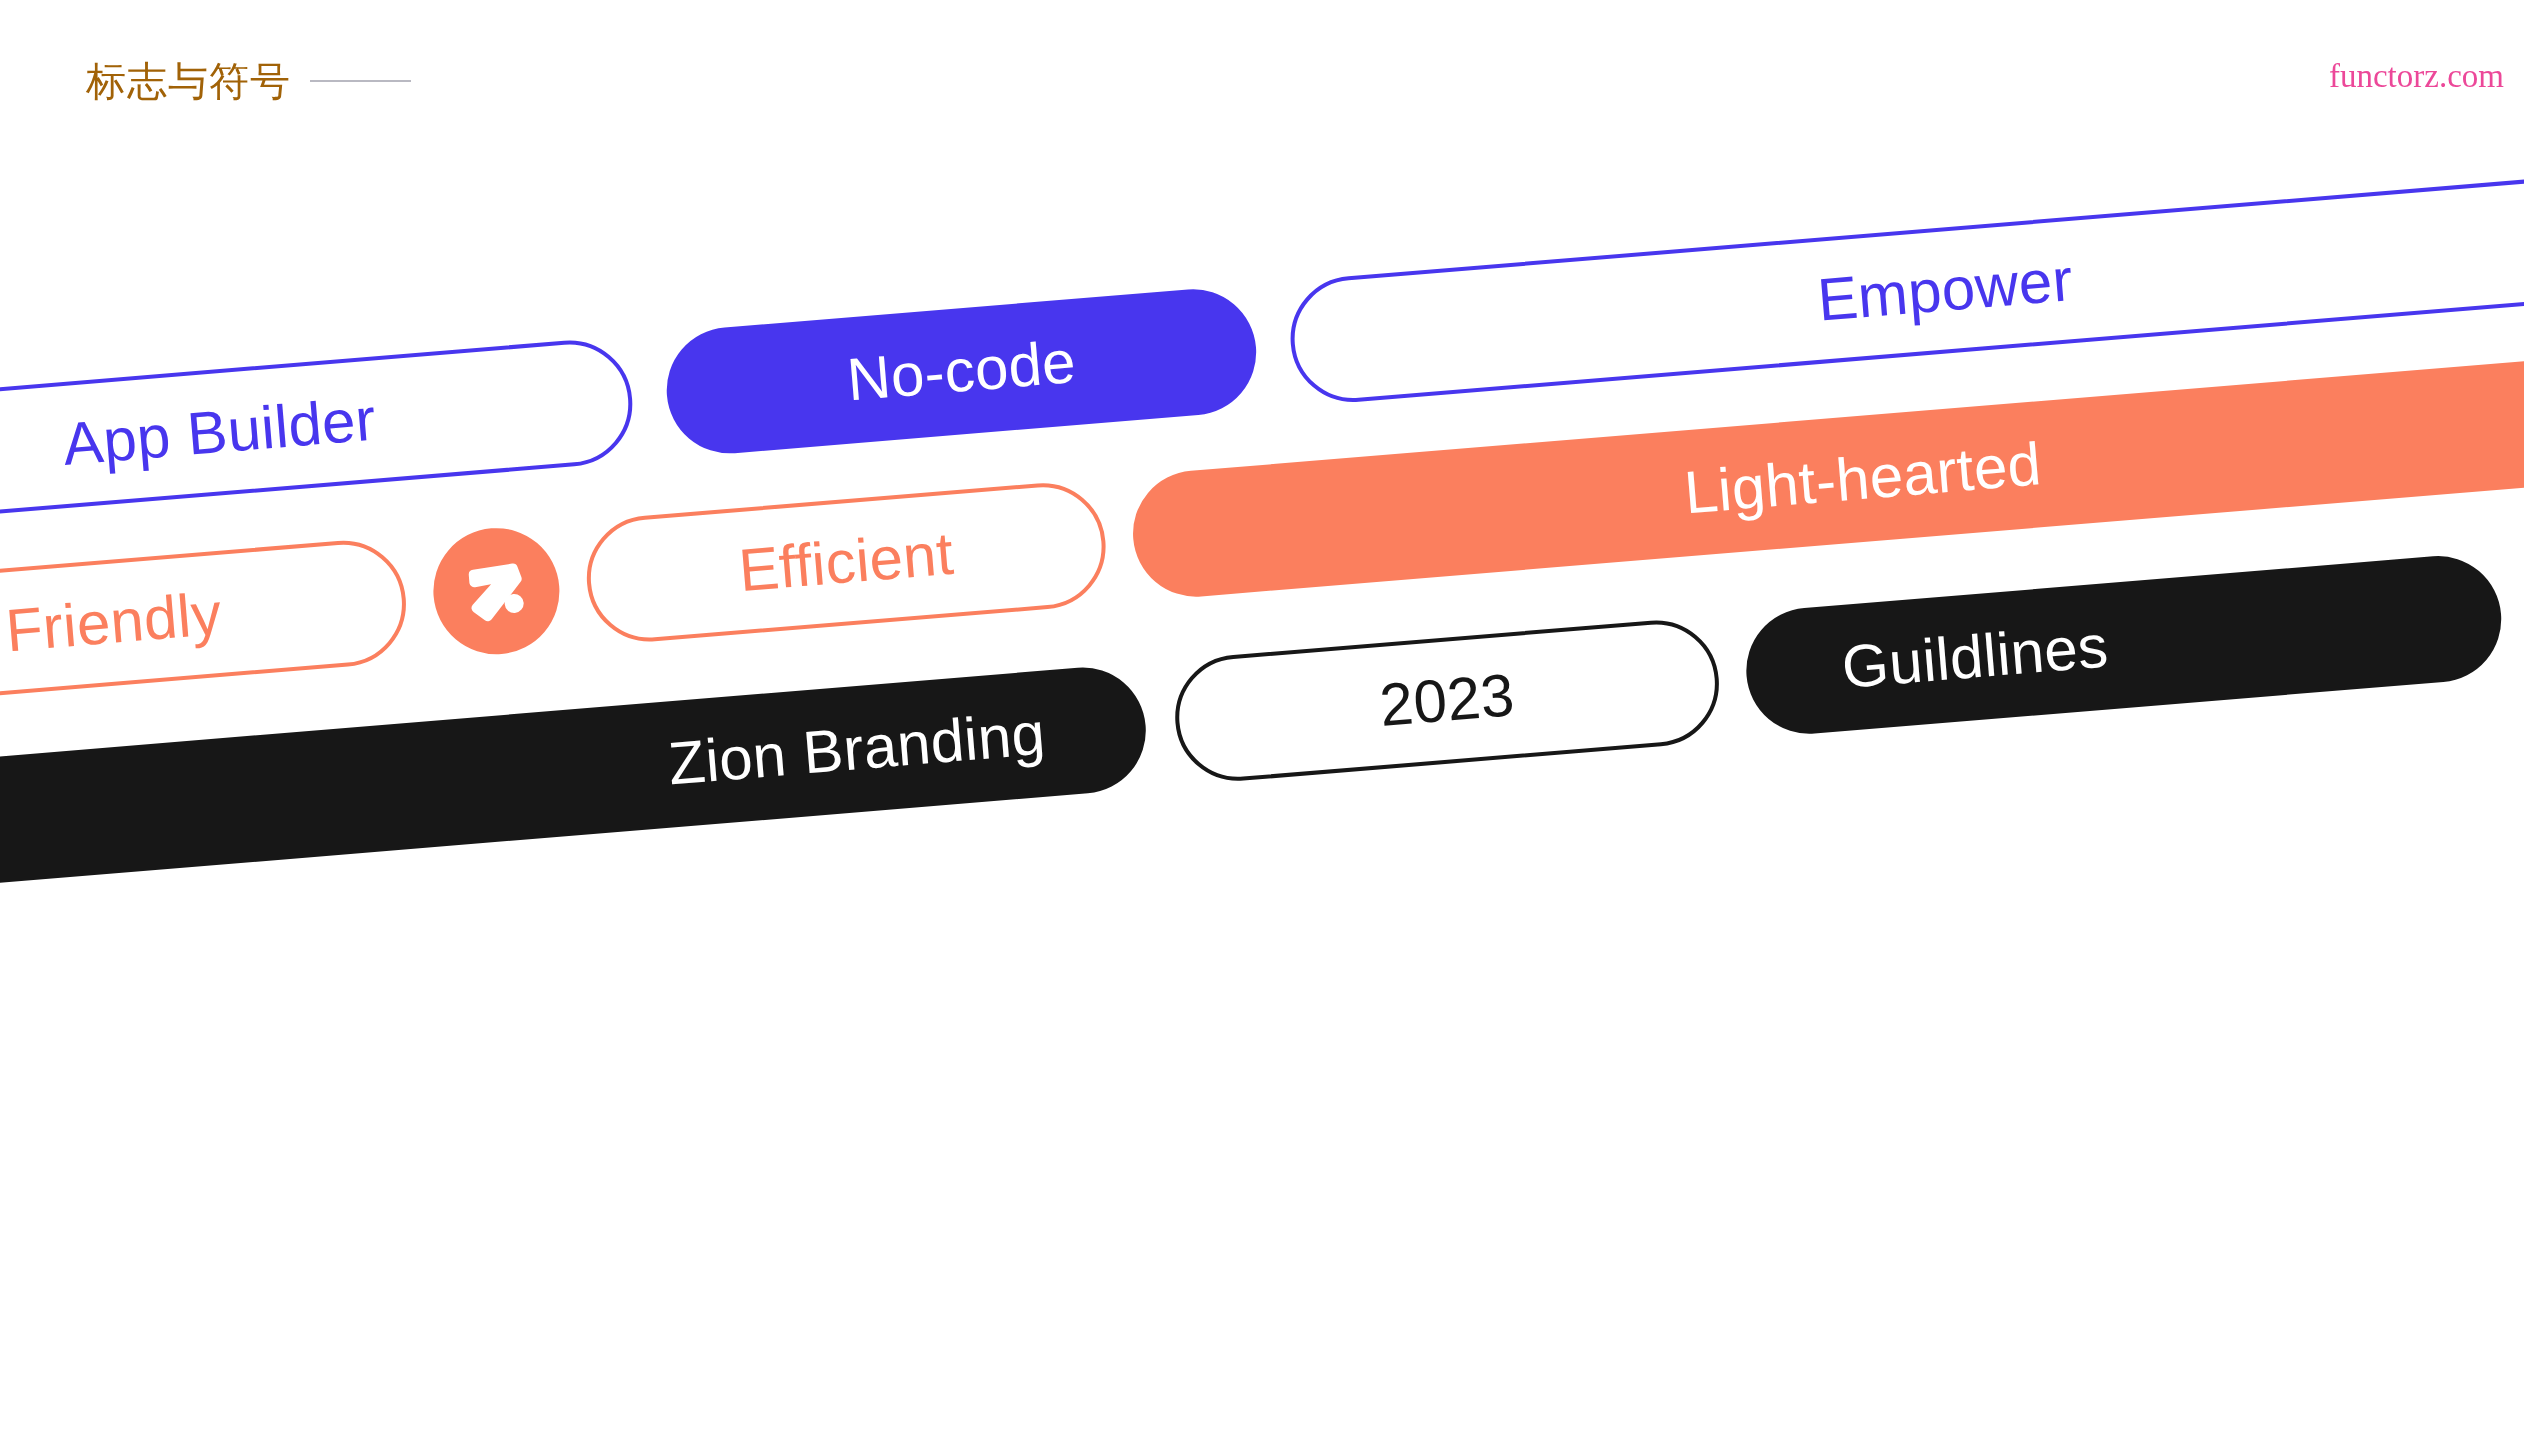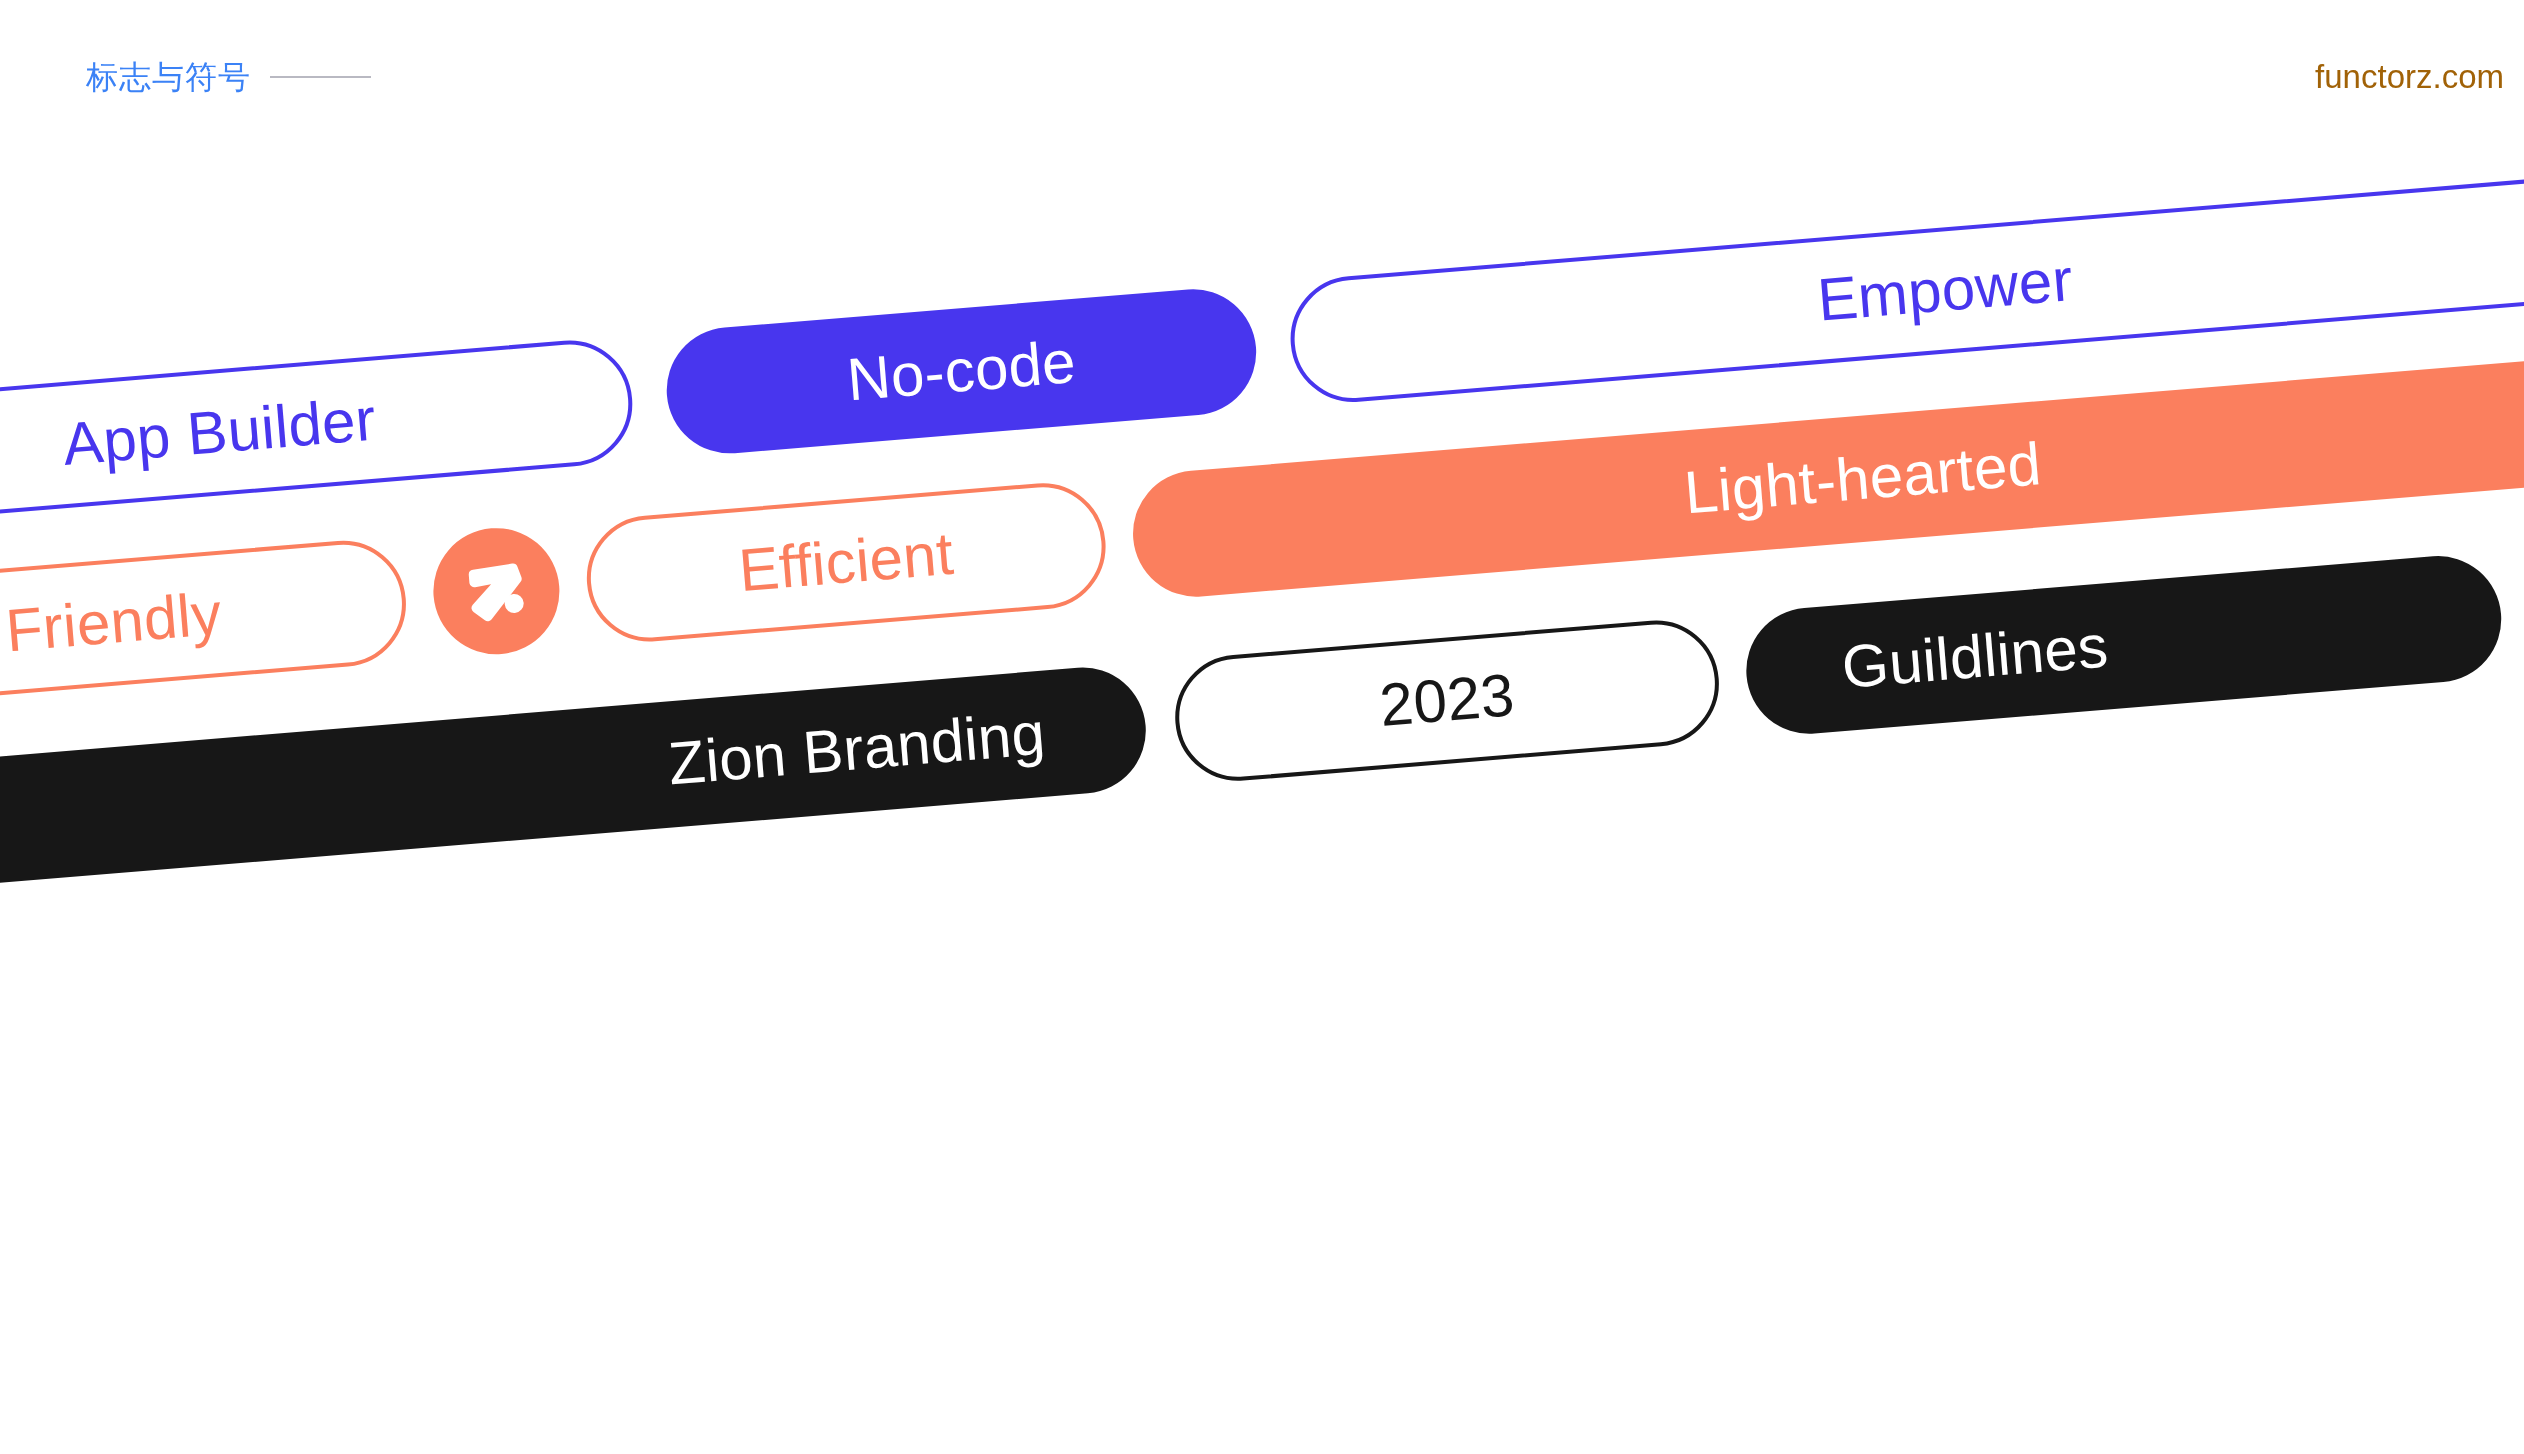--- a/index.html
+++ b/index.html
@@ -23,38 +23,39 @@
   .hdr-left {
     position: absolute;
     left: 86px;
     top: 61px;
     display: flex;
     align-items: center;
     gap: 19px;
     white-space: nowrap;
   }
   .hdr-left .label {
-    font-size: 32px;
-    color: #3b82f6;
+    font-size: 40px;
+    color: #a16207;
     letter-spacing: 1px;
     line-height: 1;
   }
   .hdr-rule {
     width: 101px;
     height: 2.5px;
     background: #b9b9c2;
   }
   .hdr-right {
     position: absolute;
     right: 81px;
     top: 60px;
     font-size: 33px;
-    color: #a16207;
+    color: #ec4899;
     white-space: nowrap;
     line-height: 1;
+    font-family: Liberation Serif, serif;
   }
 
   
   .band {
     position: absolute;
     left: -212px;
     top: 237px;
     width: 3080px;
     height: 808px;
     transform: rotate(-4.7deg);

